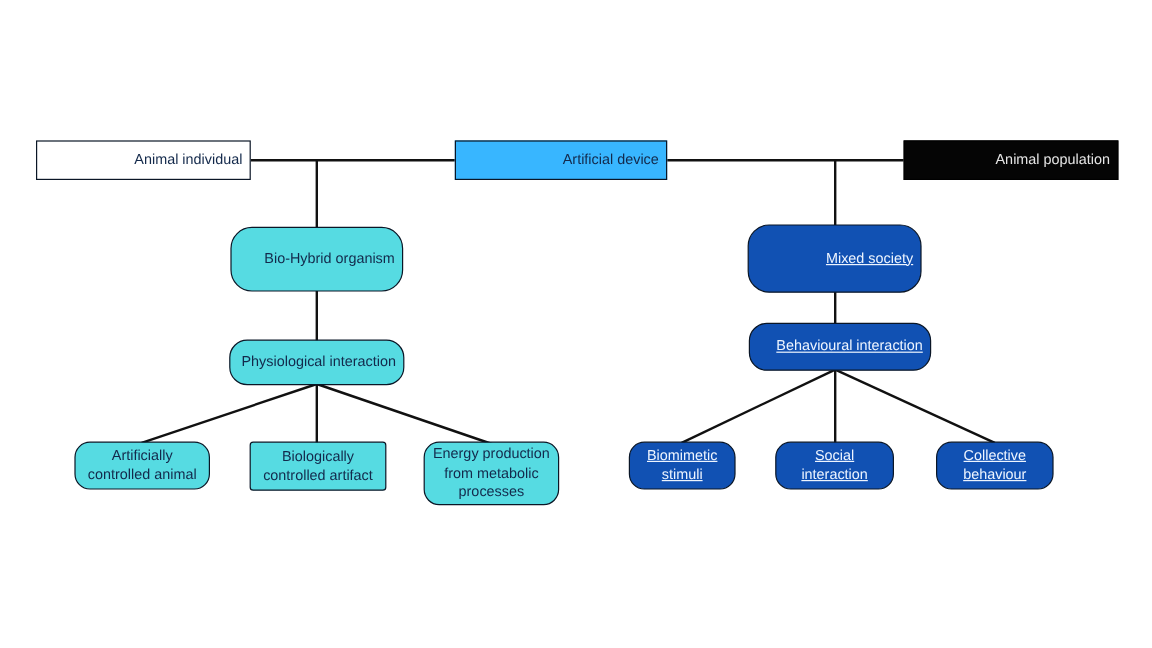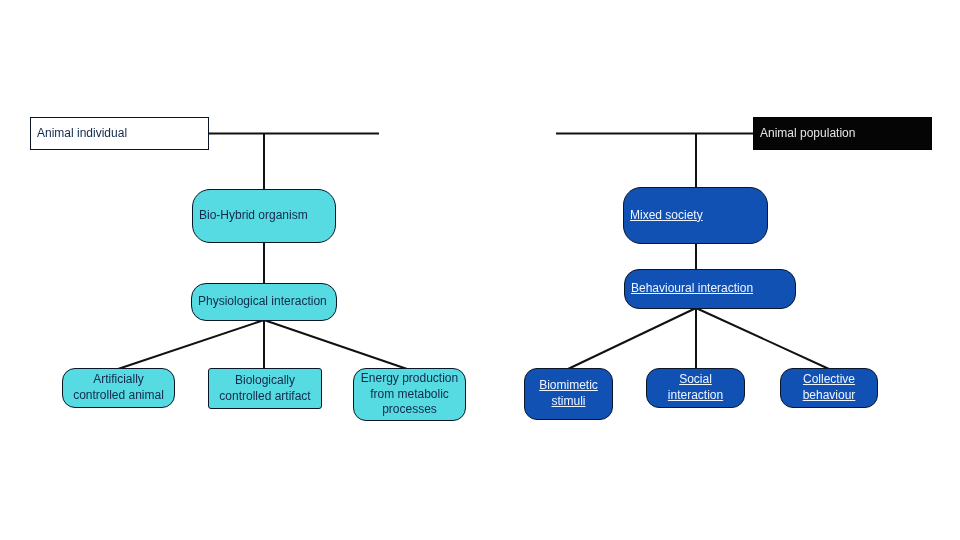--- a/index.html
+++ b/index.html
@@ -23,21 +23,21 @@
     width:960px;height:540px;
     background:var(--canvas-bg);
     overflow:hidden;
   }
   .connectors{
     position:absolute;left:0;top:0;width:960px;height:540px;
     z-index:1;
   }
   .node{
     position:absolute;
-    display:flex;align-items:center;justify-content:flex-start;
+    display:flex;align-items:center;justify-content:flex-end;
     text-align:center;
     font-size:12px;line-height:1.3;
     color:var(--dark-text);
     border:1.6px solid #0a1626;
     background:#fff;
     z-index:2;
     padding:4px 6px;
   }
   
   .rect{height:33px;border-radius:0;}
@@ -47,22 +47,22 @@
   
   .round{border-radius:15px;background:var(--turquoise);}
   .n-bio-hybrid{left:192px;top:189px;width:144px;height:54px;border-radius:18px;}
   .n-physiological{left:191px;top:283px;width:146px;height:38px;}
   .n-artificially-controlled{left:62px;top:368px;width:113px;height:40px;border-radius:13px;}
   .n-biologically-controlled{left:208px;top:368px;width:114px;height:41px;border-radius:3px;}
   .n-energy-production{left:353px;top:368px;width:113px;height:53px;border-radius:13px;}
   
   .blue{background:var(--royal-blue);color:var(--light-text);text-decoration:underline;}
   .n-mixed-society{left:623px;top:187px;width:145px;height:57px;border-radius:18px;}
-  .n-behavioural{left:624px;top:269px;width:172px;height:40px;}
-  .n-biomimetic{left:524px;top:368px;width:89px;height:52px;border-radius:13px;}
+  .n-behavioural{left:624px;top:269px;width:152px;height:40px;}
+  .n-biomimetic{left:524px;top:368px;width:89px;height:40px;border-radius:13px;}
   .n-social{left:646px;top:368px;width:99px;height:40px;border-radius:13px;}
   .n-collective{left:780px;top:368px;width:98px;height:40px;border-radius:13px;}
 </style>
 </head>
 <body>
 
 <div class="canvas">
 
   <svg class="connectors" viewBox="0 0 960 540" xmlns="http://www.w3.org/2000/svg">
     <g stroke="#111111" stroke-width="2">
@@ -81,20 +81,23 @@
       <line x1="264" y1="320" x2="410" y2="370"></line>
 
       <line x1="696" y1="308" x2="568" y2="369"></line>
       <line x1="696" y1="308" x2="696" y2="369"></line>
       <line x1="696" y1="308" x2="829" y2="369"></line>
     </g>
   </svg>
 
   <div class="node rect n-animal-individual">
     <span>Animal individual</span>
+  </div>
+  <div class="node rect n-artificial-device">
+    <span>Artificial device</span>
   </div>
   <div class="node rect n-animal-population">
     <span>Animal population</span>
   </div>
 
   <div class="node round n-bio-hybrid">
     <span>Bio-Hybrid organism</span>
   </div>
   <div class="node round n-physiological">
     <span>Physiological interaction</span>

